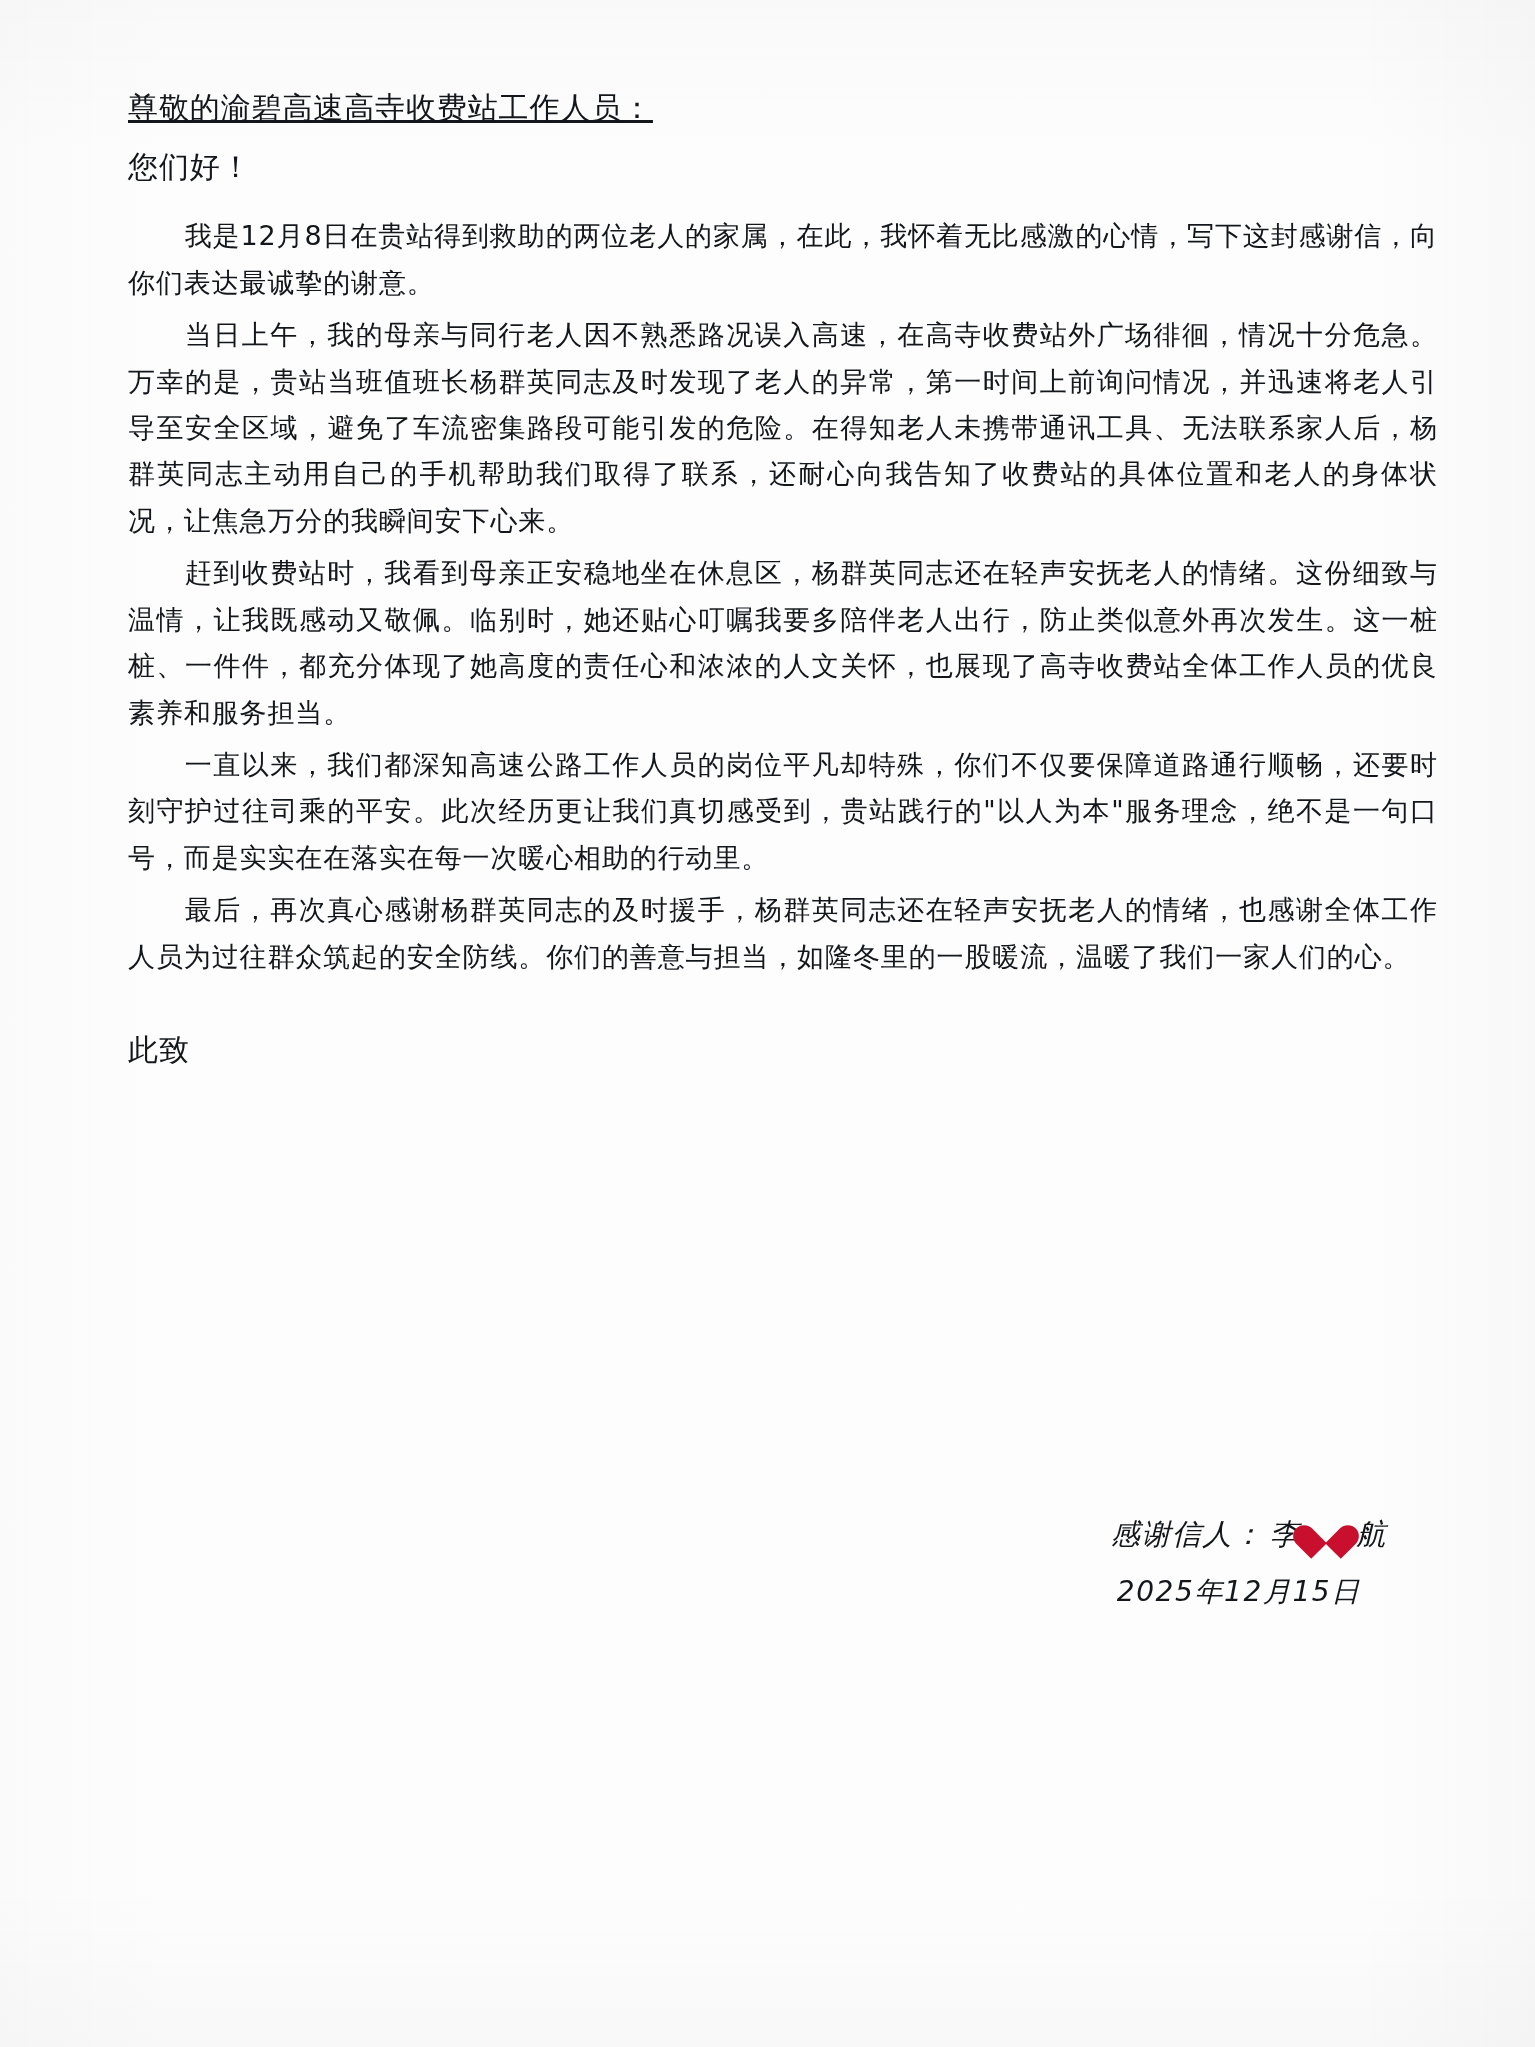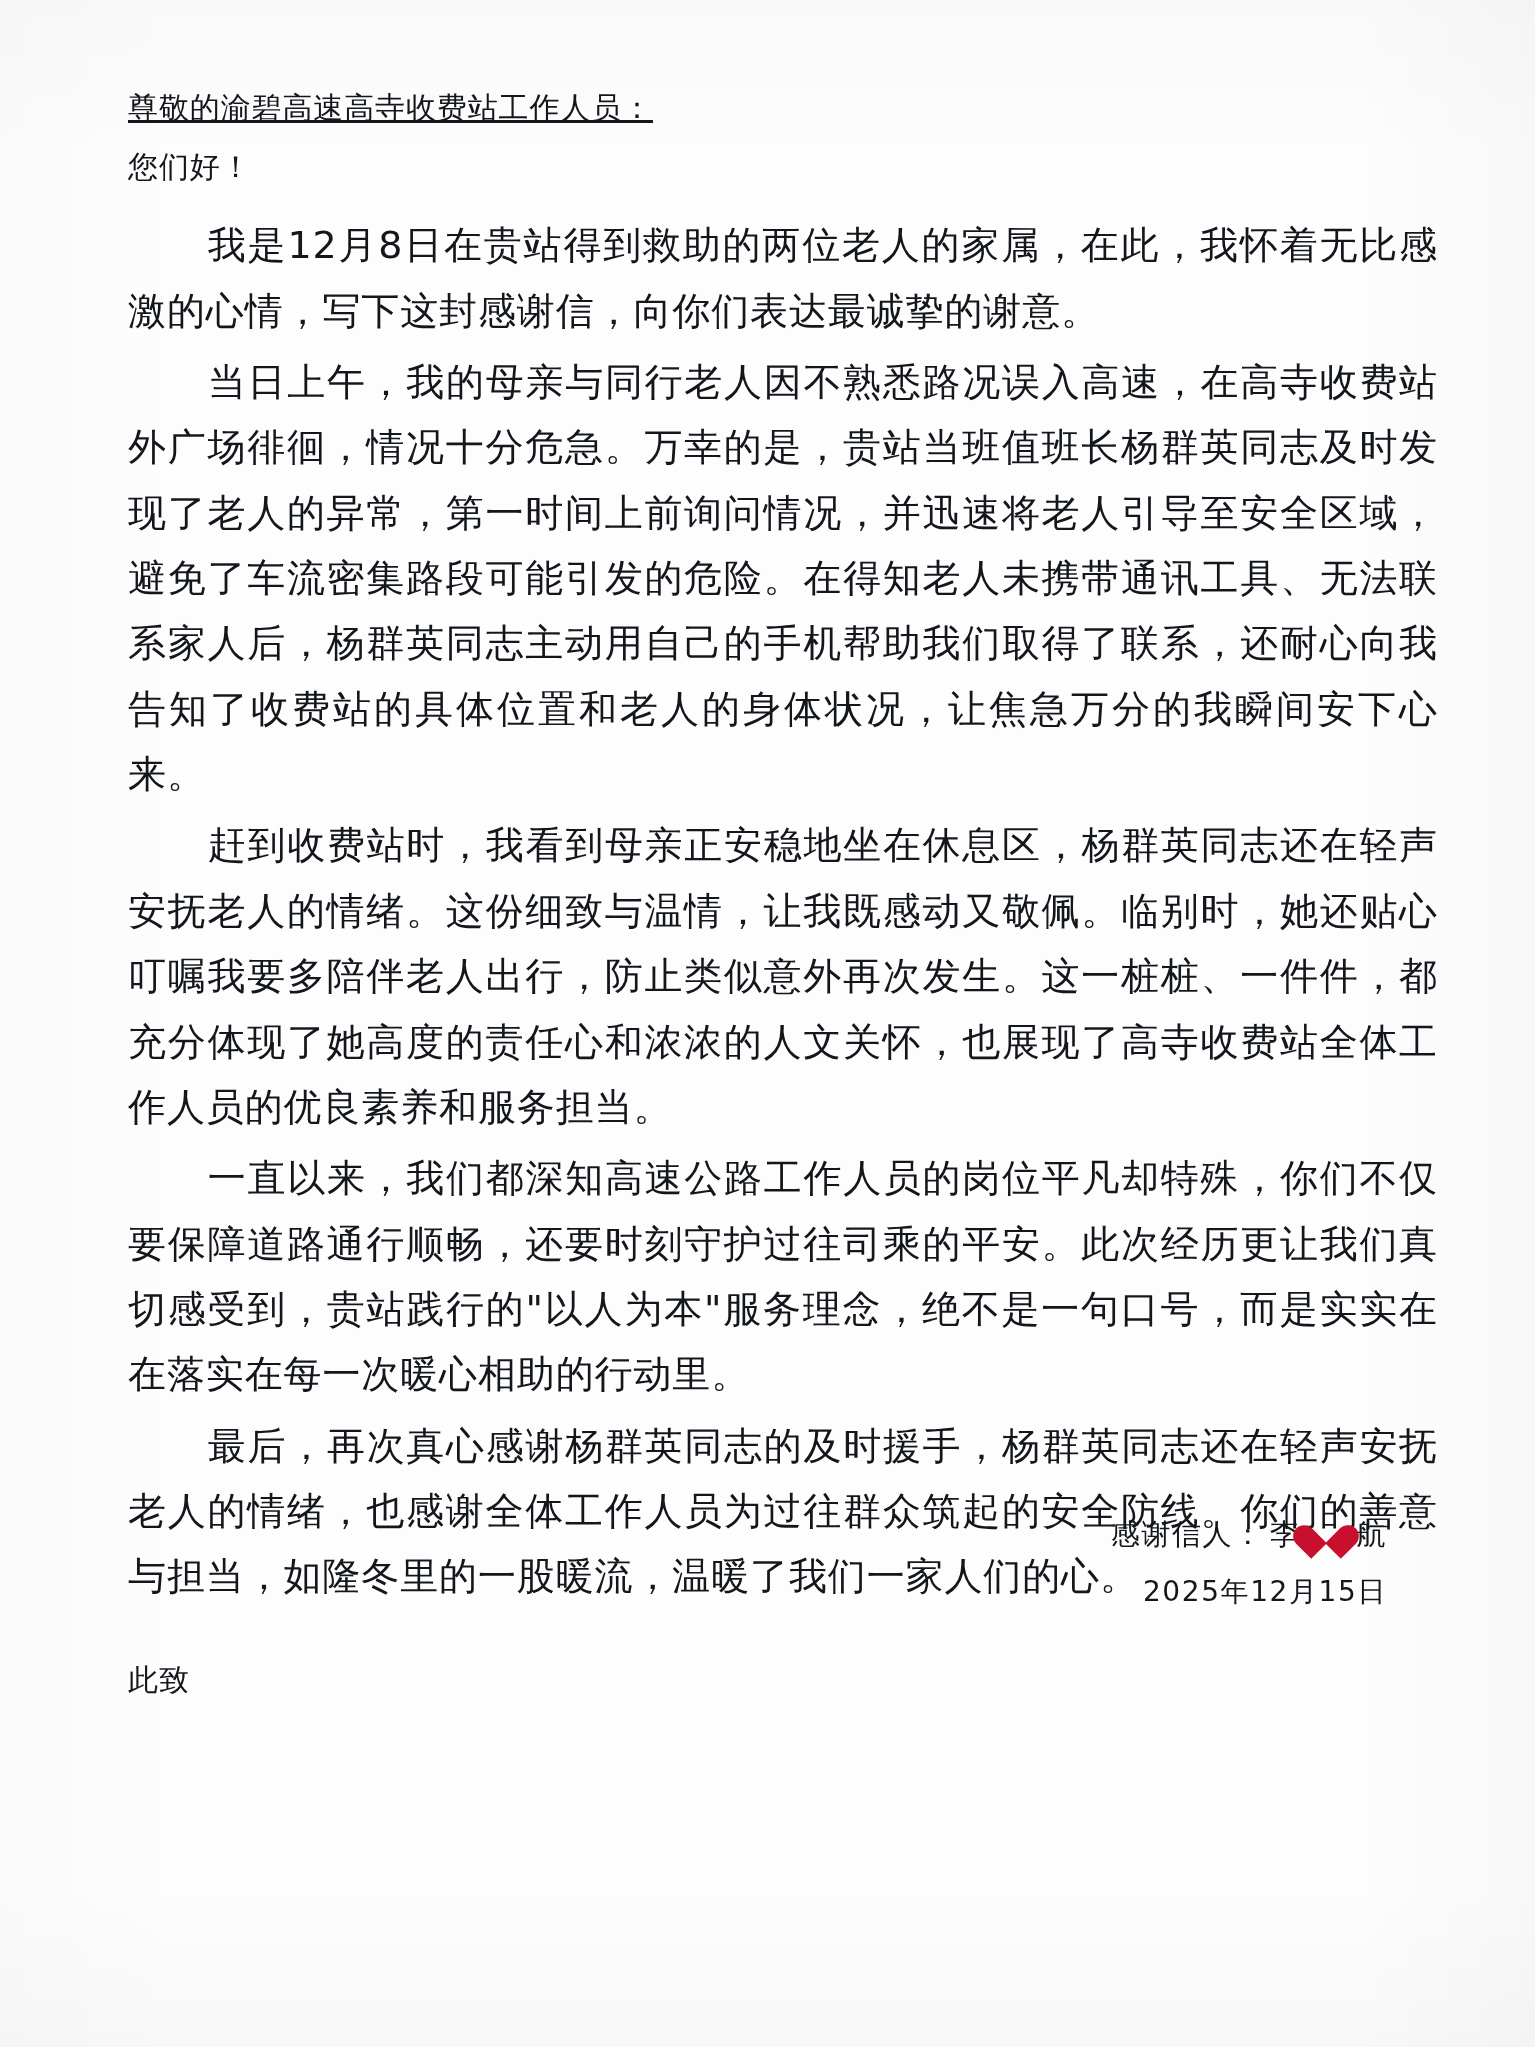--- a/index.html
+++ b/index.html
@@ -51,44 +51,45 @@
     font-size: 30px;
     margin-bottom: 10px;
     text-decoration: underline;
   }
   .greeting {
     font-size: 30px;
     margin-bottom: 22px;
   }
 
   .para {
-    font-size: 38px;
+    font-size: 27px;
     text-indent: 2.1em;
     margin-bottom: 6px;
     text-align: justify;
     line-height: 1.72;
   }
 
   .closing {
     margin-top: 46px;
     font-size: 30px;
     line-height: 1.6;
     font-family: Liberation Serif, serif;
   }
   .closing div {
     margin-bottom: 6px;
   }
 
   .signature-block {
     position: absolute;
     right: 148px;
     bottom: 430px;
-    text-align: right;
+    text-align: left;
     font-size: 29px;
     line-height: 1.8;
+    font-style: italic;
   }
   .sig-line {
     display: flex;
     align-items: center;
     gap: 6px;
     white-space: nowrap;
   }
   .stamp {
     display: inline-block;
     width: 40px;

